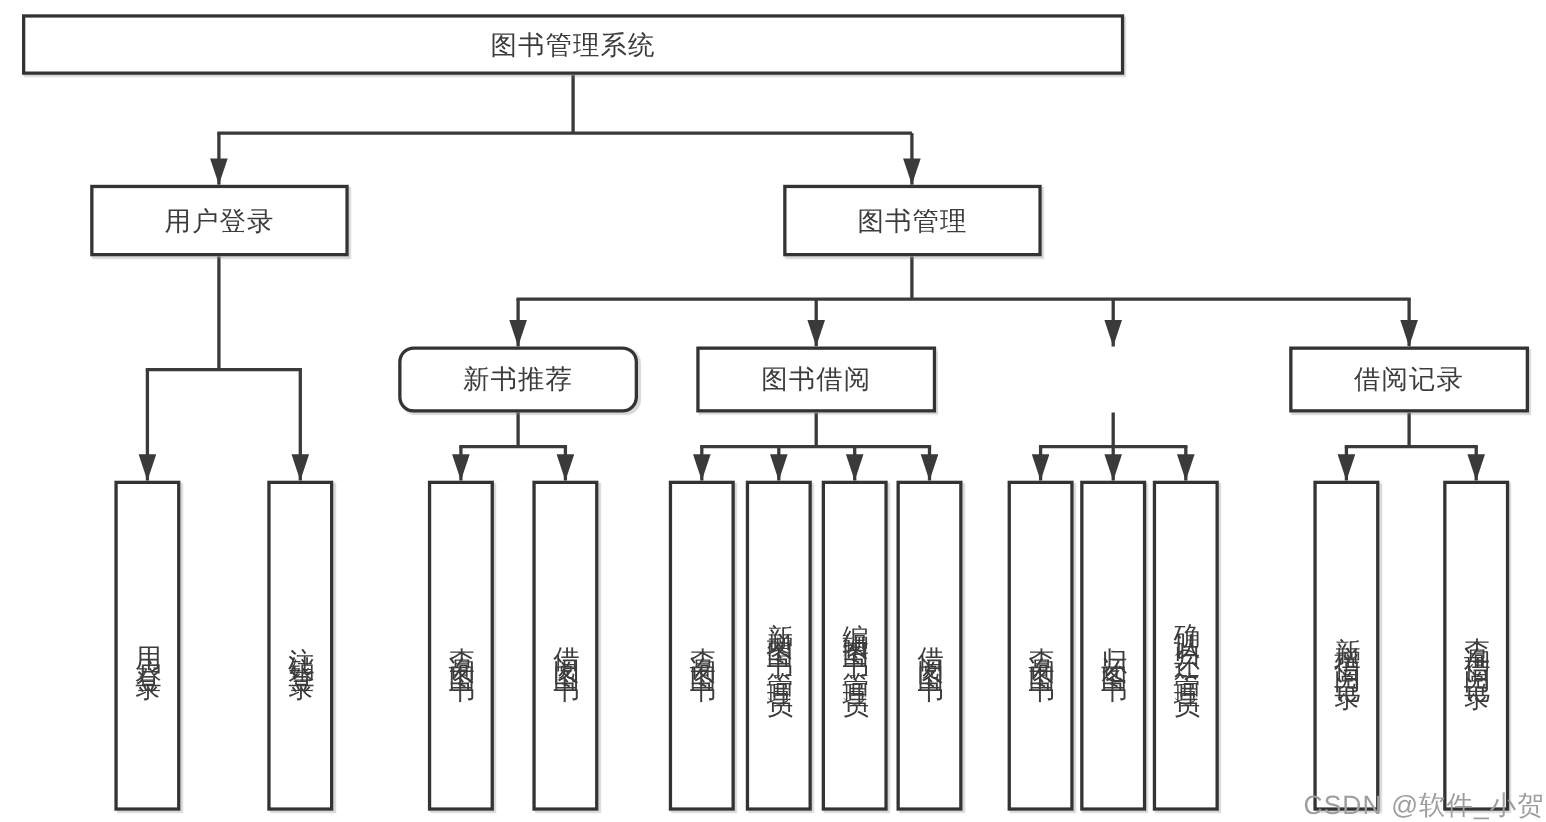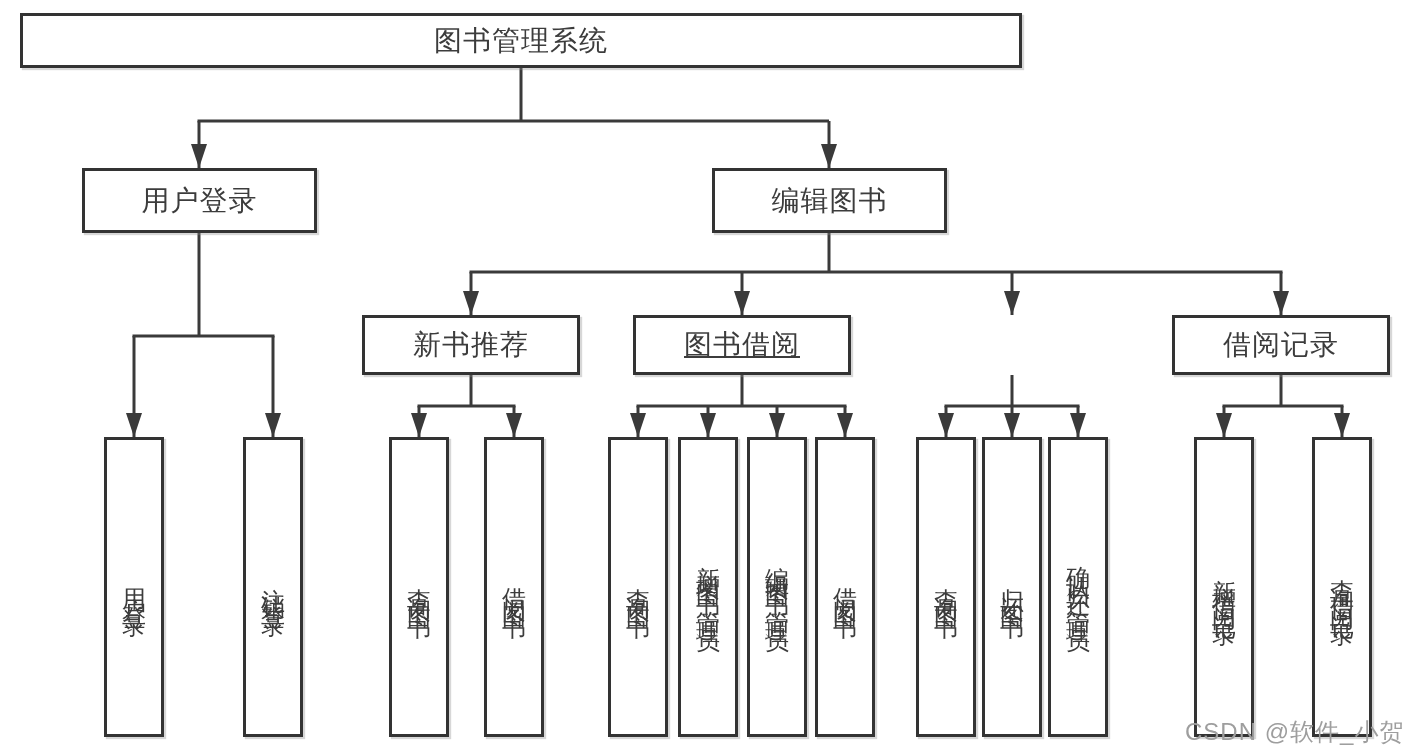--- a/index.html
+++ b/index.html
@@ -19,39 +19,39 @@
   }
   .node {
     position: absolute;
     background: #ffffff;
     border: 3px solid #333333;
     box-sizing: border-box;
     display: flex;
     align-items: center;
     justify-content: center;
     color: #3c3c3c;
-    font-size: 28px;
+    font-size: 24px;
     letter-spacing: 1px;
     box-shadow: 2px 2px 1px rgba(140,140,140,0.35);
     z-index: 2;
   }
   .vbox {
     writing-mode: vertical-rl;
     text-orientation: mixed;
     letter-spacing: 9px;
     line-height: 1;
     font-size: 24px;
     text-align: center;
   }
   
   .root-box   { left: 20px;  top: 13px;  width: 1002px; height: 55px; }
   .l2-a       { left: 82px;  top: 168px; width: 235px;  height: 65px; }
   .l2-b       { left: 712px; top: 168px; width: 235px;  height: 65px; }
-  .l3-a       { left: 362px; top: 315px; width: 218px;  height: 60px; }
-  .l3-b       { left: 633px; top: 315px; width: 218px;  height: 60px; text-decoration: underline; }
+  .l3-a       { left: 362px; top: 315px; width: 218px;  height: 60px; border-radius: 14px; }
+  .l3-b       { left: 633px; top: 315px; width: 218px;  height: 60px; }
   .l3-c       { left: 903px; top: 315px; width: 218px;  height: 60px; }
   .l3-d       { left: 1172px;top: 315px; width: 218px;  height: 60px; }
   
   .leaf { top: 437px; width: 60px; height: 300px; }
   .lf-1  { left: 104px; }
   .lf-2  { left: 243px; }
   .lf-3  { left: 389px; }
   .lf-4  { left: 484px; }
   .lf-5  { left: 608px; }
   .lf-6  { left: 678px; }
@@ -129,21 +129,21 @@
     <g stroke="#3a3a3a" stroke-width="3" fill="none">
       <path d="M1281,375 L1281,406 M1222.5,406 L1343.5,406"></path>
       <line x1="1224" y1="406" x2="1224" y2="437" marker-end="url(#arw)"></line>
       <line x1="1342" y1="406" x2="1342" y2="437" marker-end="url(#arw)"></line>
     </g>
   </svg>
 
   <div class="node root-box">图书管理系统</div>
 
   <div class="node l2-a">用户登录</div>
-  <div class="node l2-b">编辑图书</div>
+  <div class="node l2-b">图书管理</div>
 
   <div class="node l3-a">新书推荐</div>
   <div class="node l3-b">图书借阅</div>
   <div class="node l3-d">借阅记录</div>
 
   <div class="node leaf vbox lf-1">用户登录</div>
   <div class="node leaf vbox lf-2">注销登录</div>
 
   <div class="node leaf vbox lf-3">查询图书</div>
   <div class="node leaf vbox lf-4">借阅图书</div>

